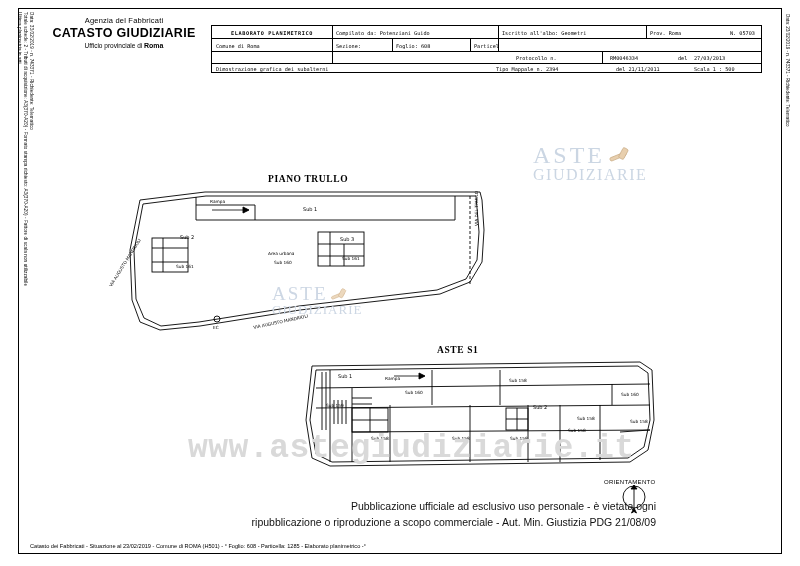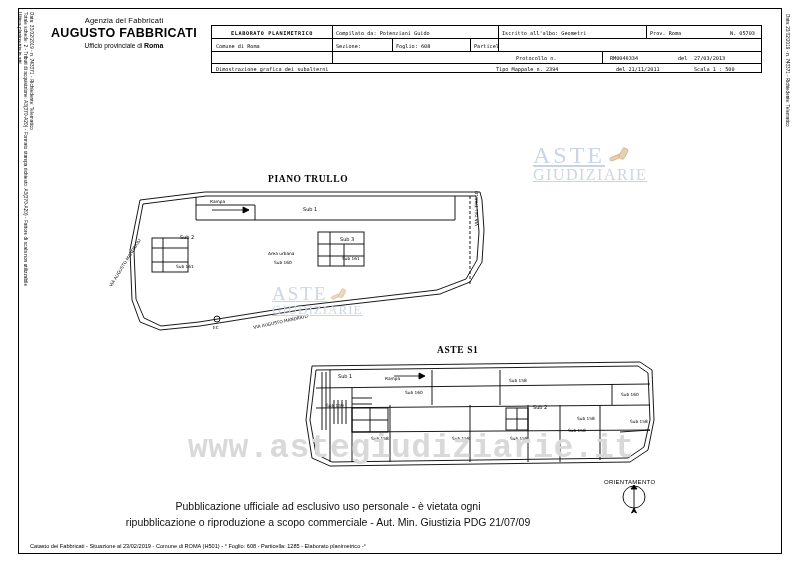--- a/index.html
+++ b/index.html
@@ -93,21 +93,20 @@
 
   
   svg.draw { position:absolute; left:0; top:0; width:800px; height:566px; pointer-events:none; }
 
   
   .wm-aste {
     position:absolute;
     font-family:"Liberation Serif", serif;
     color:#c9d4e2;
     user-select:none;
-    text-decoration:underline;
   }
   .wm1 { left:533px; top:142px; }
   .wm1 .l1 { font-size:24px; letter-spacing:3px; color:#cbd6e3; }
   .wm1 .l2 { font-size:16px; letter-spacing:1.5px; color:#cbd6e3; margin-top:-3px;}
   .wm2 { left:272px; top:283px; }
   .wm2 .l1 { font-size:19px; letter-spacing:2px; color:#cdd7e4;}
   .wm2 .l2 { font-size:13px; letter-spacing:1px; color:#cdd7e4; margin-top:-3px;}
   .hammer {
     position:absolute;
     width:28px; height:22px;
@@ -121,21 +120,21 @@
     font-weight:bold;
     color:#d9d9d9;
     letter-spacing:0.5px;
     white-space:nowrap;
   }
 
   
   .notice {
     position:absolute;
     left:0; top:498px; width:656px;
-    text-align:center;
+    text-align:right;
     font-size:10.5px;
     line-height:16px;
     color:#111;
   }
   .footline {
     position:absolute;
     left:30px; top:543px;
     font-size:5.6px;
     color:#000;
   }
@@ -168,21 +167,21 @@
   <div class="vert-left">
     <div>Data: 33/02/2019 - n. 743371 - Richiedente: Telematico</div>
     <div>Totale schede: 2 - Tributi di acquisizione: A3(370-A20) - Formato stampa richiesto: A3(370-A20) - Fattore di scala non utilizzabile</div>
     <div>Ultima planimetria in atti</div>
   </div>
 
   <div class="vert-right">Data: 23/02/2019 - n. 743371 - Richiedente: Telematico</div>
 
   <div class="agency">
     <div class="a1">Agenzia del Fabbricati</div>
-    <div class="a2">AUGUSTO FABBRICATI</div>
+    <div class="a2">CATASTO GIUDIZIARIE</div>
     <div class="a3"><span>Ufficio provinciale di </span><b>Roma</b></div>
   </div>
 
   <div class="hdr">
     <div class="row r1"></div>
     <div class="row r2"></div>
     <div class="row r3"></div>
     <div class="row r4"></div>
 
     <div class="vline" style="left:120px; height:38px;"></div>
@@ -329,18 +328,18 @@
     <g fill="#ecd8bd" stroke="#d3b692" stroke-width="1">
       <rect x="2" y="12" width="24" height="5" rx="2" transform="rotate(-22 14 14)"></rect>
       <rect x="18" y="2" width="8" height="16" rx="2" transform="rotate(28 22 10)"></rect>
     </g>
   </svg>
 
   <div class="wm-url">www.astegiudiziarie.it</div>
 
   <div class="notice">
     <div>Pubblicazione ufficiale ad esclusivo uso personale - è vietata ogni</div>
-    <div>ripubblicazione o riproduzione a scopo commerciale - Aut. Min. Giustizia PDG 21/07/09</div>
+    <div>ripubblicazione o riproduzione a scopo commerciale - Aut. Min. Giustizia PDG 21/08/09</div>
   </div>
 
   <div class="footline">Catasto dei Fabbricati - Situazione al 23/02/2019 - Comune di ROMA (H501) - ° Foglio: 608 - Particella: 1285 - Elaborato planimetrico -°</div>
 
 </div>
 
 </body></html>

